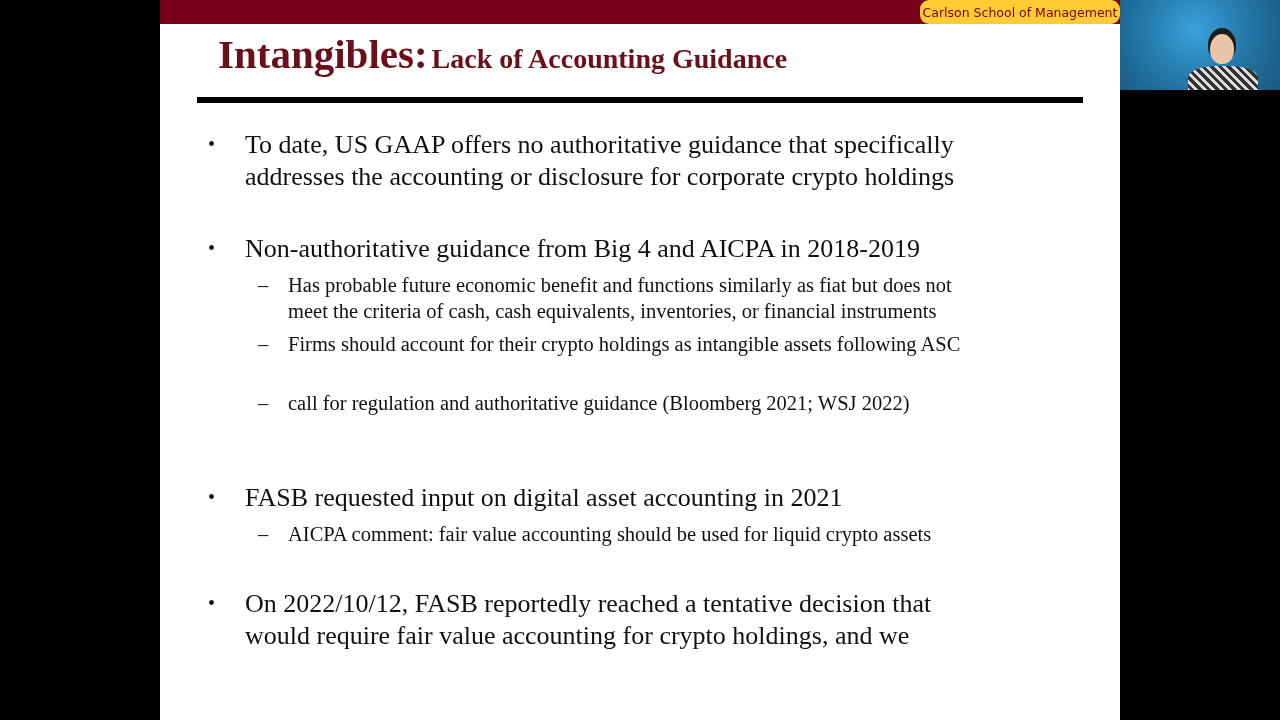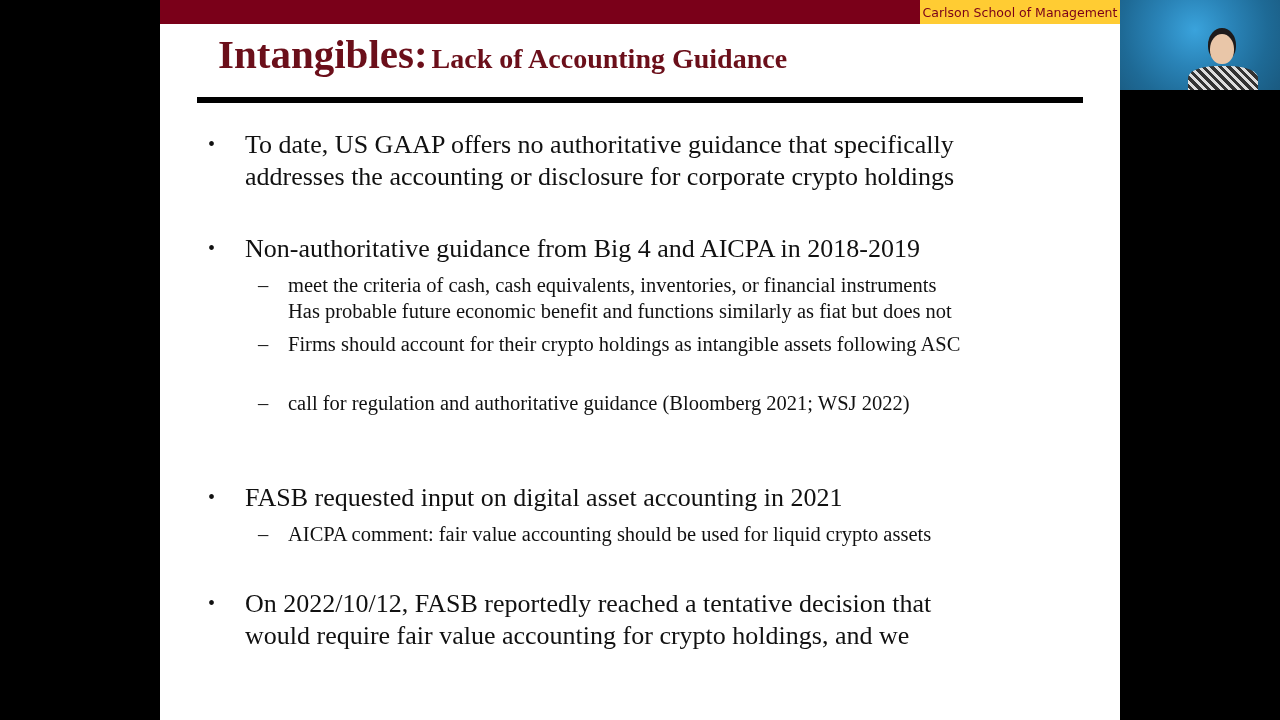--- a/index.html
+++ b/index.html
@@ -1,19 +1,19 @@
 <!DOCTYPE html>
 <html><head>
 <meta charset="utf-8">
 <style>
   html, body { margin:0; padding:0; }
   body { width:1280px; height:720px; background:#000; position:relative; overflow:hidden; font-family:"Liberation Serif", serif; }
   .slide { position:absolute; left:160px; top:0; width:960px; height:720px; background:#fff; overflow:hidden; }
   .topbar { position:absolute; left:0; top:0; width:960px; height:24px; background:#7a0019; }
-  .brand { position:absolute; left:760px; top:0; width:200px; height:24px; background:#ffcc33; color:#7a0019; font-family:"DejaVu Sans", sans-serif; font-size:12.5px; line-height:25px; text-align:center; letter-spacing:0px; }
+  .brand { position:absolute; left:760px; top:0; width:200px; height:24px; background:#ffcc33; color:#7a0019; font-family:"DejaVu Sans", sans-serif; font-size:12.5px; line-height:25px; text-align:center; letter-spacing:0px;border-radius:9px; }
   .title { position:absolute; left:58px; top:30px; white-space:nowrap; color:#6b0f1a; font-weight:bold; }
   .title .main { font-size:41px; }
   .title .sub { font-size:28px;margin-top:16px; }
   .rule { position:absolute; left:37px; top:97px; width:886px; height:6px; background:#000; }
   .content { position:absolute; left:0; top:0; width:960px; height:720px; color:#111; }
   .bullet { position:absolute; left:48px; font-size:26px; line-height:31.5px; }
   .bullet .mark { position:absolute; left:0; top:0; font-size:20px; }
   .bullet .text { position:absolute; left:37px; width:840px; white-space:nowrap; }
   .sub { }
   .subitem { position:absolute; left:98px; font-size:20.5px; line-height:26px; }
@@ -54,22 +54,22 @@
     <div class="bullet" style="top:233px;">
       <span class="mark">•</span>
       <div class="text">
         <div>Non-authoritative guidance from Big 4 and AICPA in 2018-2019</div>
       </div>
     </div>
 
     <div class="subitem" style="top:272px;">
       <span class="mark">–</span>
       <div class="text">
+        <div>Has probable future economic benefit and functions similarly as fiat but does not</div>
         <div>meet the criteria of cash, cash equivalents, inventories, or financial instruments</div>
-        <div>Has probable future economic benefit and functions similarly as fiat but does not</div>
       </div>
     </div>
 
     <div class="subitem" style="top:331px;">
       <span class="mark">–</span>
       <div class="text">
         <div>Firms should account for their crypto holdings as intangible assets following ASC</div>
       </div>
     </div>
 

